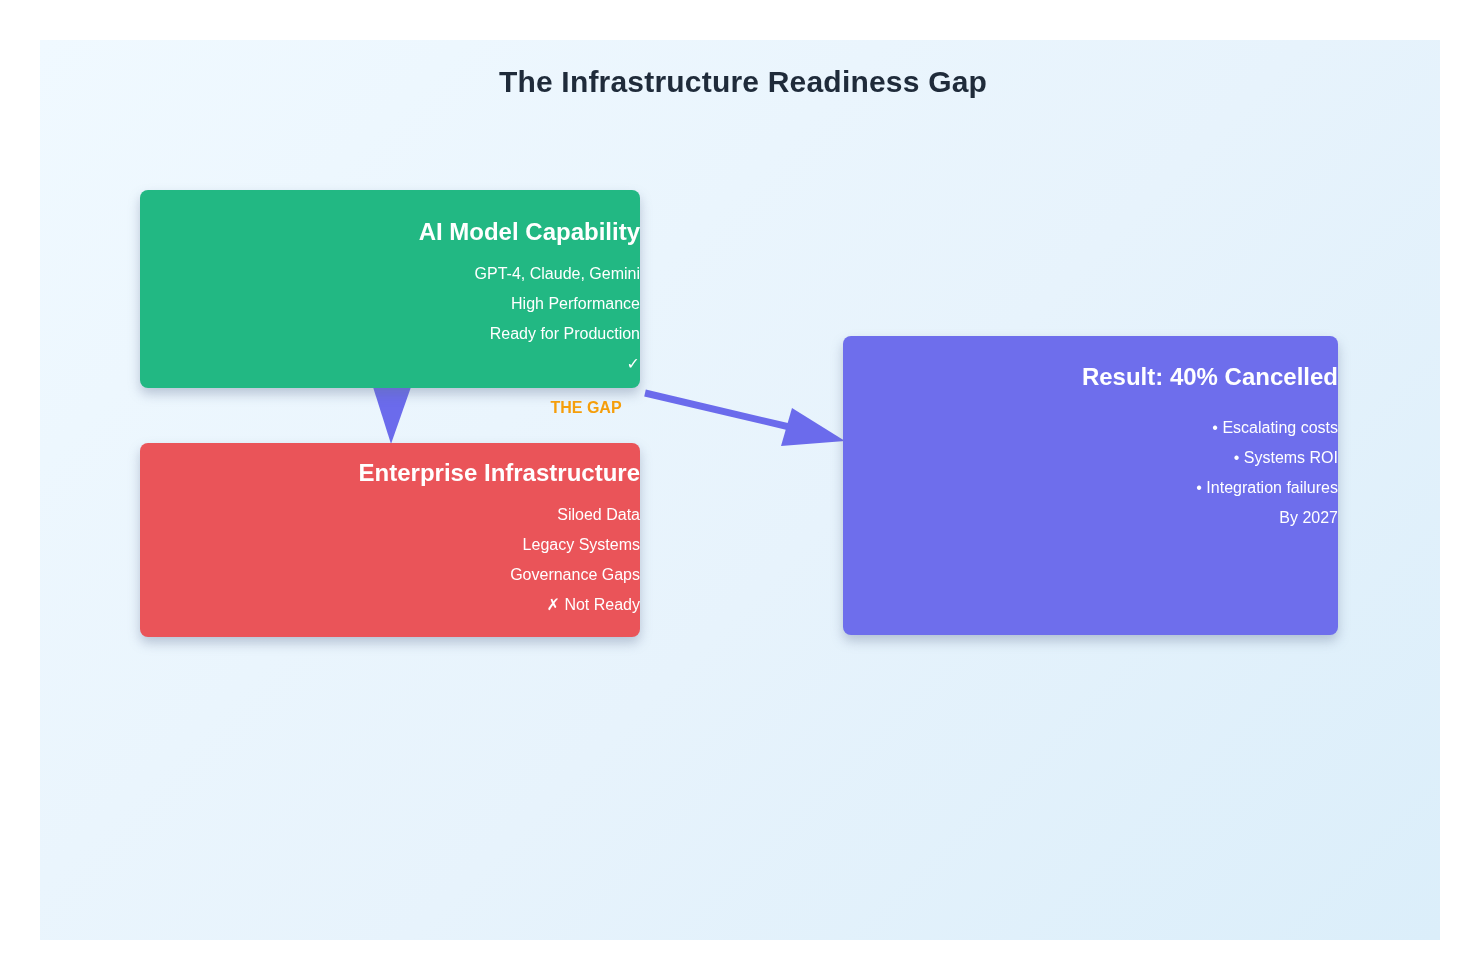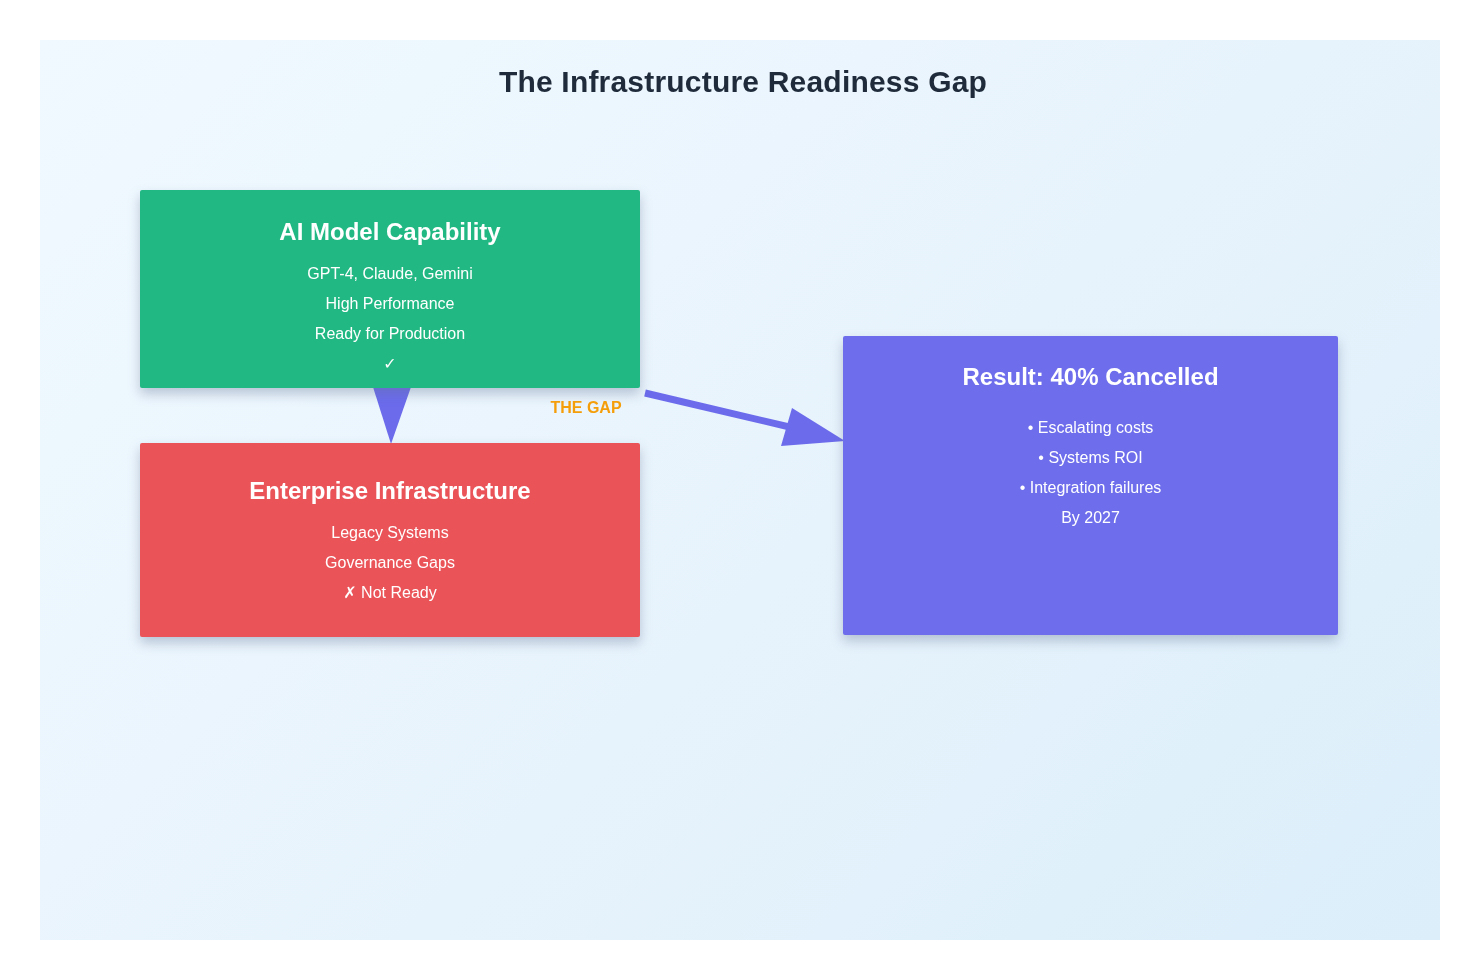--- a/index.html
+++ b/index.html
@@ -33,36 +33,36 @@
   }
   .arrows {
     position: absolute;
     left: 0; top: 0;
     width: 1480px; height: 980px;
     pointer-events: none;
   }
   .card {
     position: absolute;
     box-sizing: border-box;
-    border-radius: 2px;
+    border-radius: 8px;
     color: #ffffff;
-    text-align: center;
+    text-align: right;
     box-shadow: 0 6px 12px rgba(100, 116, 150, 0.38);
   }
   .card-green {
     left: 140px; top: 190px;
     width: 500px; height: 198px;
     background: var(--capability-green);
     padding-top: 28px;
   }
   .card-red {
     left: 140px; top: 443px;
     width: 500px; height: 194px;
     background: var(--infrastructure-red);
-    padding-top: 34px;
+    padding-top: 16px;
   }
   .card-purple {
     left: 843px; top: 291px;
     width: 495px; height: 299px;
     background: var(--result-purple);
     padding-top: 27px;
     margin-top: 45px;
   }
   .card-title {
     font-size: 24px;
@@ -112,20 +112,21 @@
       <div class="card-line">GPT-4, Claude, Gemini</div>
       <div class="card-line">High Performance</div>
       <div class="card-line">Ready for Production</div>
       <div class="card-line">✓</div>
     </div>
   </div>
 
   <div class="card card-red">
     <div class="card-title">Enterprise Infrastructure</div>
     <div class="card-lines">
+      <div class="card-line">Siloed Data</div>
       <div class="card-line">Legacy Systems</div>
       <div class="card-line">Governance Gaps</div>
       <div class="card-line">✗ Not Ready</div>
     </div>
   </div>
 
   <div class="card card-purple">
     <div class="card-title">Result: 40% Cancelled</div>
     <div class="card-lines">
       <div class="card-line">• Escalating costs</div>

